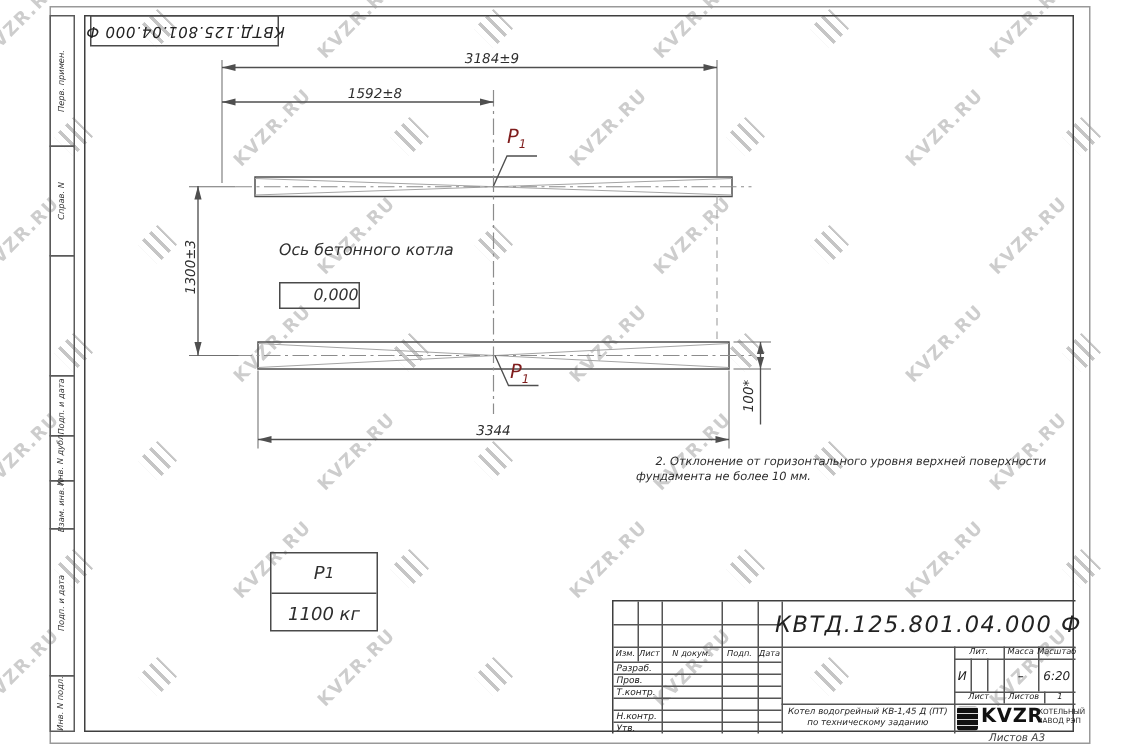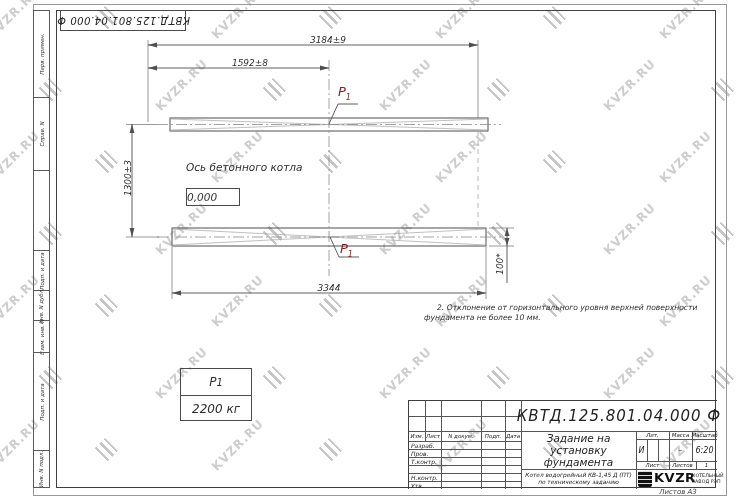--- a/index.html
+++ b/index.html
@@ -26,21 +26,21 @@
   .top-stamp span{display:inline-block;transform:rotate(180deg);font-size:10px;font-style:italic;
                   letter-spacing:.5px;color:#222;white-space:nowrap;}
   
   .lines-svg{position:absolute;left:0;top:0;z-index:2;}
   .dim{position:absolute;z-index:3;font-size:9px;font-style:italic;color:#2e2e2e;text-align:center;white-space:nowrap;}
   .dim.rot{display:flex;align-items:center;justify-content:center;transform:rotate(-90deg);}
   .ptext{position:absolute;z-index:3;font-style:italic;color:#7f1d1d;font-size:13px;white-space:nowrap;}
   .ptext sub{font-size:8px;}
   .axis-label{position:absolute;z-index:3;font-size:10.5px;font-style:italic;color:#2e2e2e;white-space:nowrap;}
   .level-box{position:absolute;left:186px;top:188px;width:54px;height:18px;border:1px solid #4a4a4a;box-sizing:border-box;
-             z-index:3;display:flex;align-items:center;justify-content:flex-start;font-size:10.5px;font-style:italic;}
+             z-index:3;display:flex;align-items:center;justify-content:flex-end;font-size:10.5px;font-style:italic;}
   .load-table{position:absolute;left:180px;top:368px;width:72px;height:53px;border:1px solid #4a4a4a;
               box-sizing:border-box;z-index:3;}
   .load-table .divider{position:absolute;left:0;top:26px;width:100%;height:1px;background:#4a4a4a;}
   .load-table .cell{position:absolute;left:0;width:100%;display:flex;align-items:center;justify-content:center;
                     font-style:italic;font-size:12px;color:#2e2e2e;}
   
   .notes{position:absolute;left:424px;top:303px;width:302px;z-index:3;font-size:7.6px;line-height:10px;
          font-style:italic;color:#2e2e2e;}
   .notes div{text-indent:13px;}
   
@@ -227,21 +227,21 @@
   <div class="level-box">
     <span>0,000</span>
   </div>
 
   <div class="load-table">
     <div class="divider"></div>
     <div class="cell" style="top:0;height:26px;">
       <span>P</span>
         <sub>1</sub>
     </div>
-    <div class="cell" style="top:27px;height:26px;">2200 кг</div>
+    <div class="cell" style="top:27px;height:26px;">1100 кг</div>
   </div>
 
   <div class="notes">
     <div>2. Отклонение от горизонтального уровня верхней поверхности фундамента не более 10 мм.</div>
   </div>
 
   <div class="tblock">
 
     <div class="vl" style="left:112px;top:0;height:88px;"></div>
     <div class="vl" style="left:227px;top:30px;height:58px;"></div>
@@ -274,25 +274,20 @@
     <div class="tb-text small-lab" style="left:32px;top:30px;width:40px;height:10px;">N докум.</div>
     <div class="tb-text small-lab" style="left:72px;top:30px;width:24px;height:10px;">Подп.</div>
     <div class="tb-text small-lab" style="left:96px;top:30px;width:16px;height:10px;">Дата</div>
 
     <div class="tb-text row-lab" style="left:0;top:40px;width:32px;height:8px;">Разраб.</div>
     <div class="tb-text row-lab" style="left:0;top:48px;width:32px;height:8px;">Пров.</div>
     <div class="tb-text row-lab" style="left:0;top:56px;width:32px;height:8px;">Т.контр.</div>
     <div class="tb-text row-lab" style="left:0;top:72px;width:32px;height:8px;">Н.контр.</div>
     <div class="tb-text row-lab" style="left:0;top:80px;width:32px;height:8px;">Утв.</div>
 
-    <div class="tb-text doc-name">
-      <span>Задание на</span>
-      <span>установку</span>
-      <span>фундамента</span>
-    </div>
     <div class="tb-text product">
       <span>Котел водогрейный КВ-1,45 Д (ПТ)</span>
       <span>по техническому заданию</span>
     </div>
 
     <div class="tb-text small-lab" style="left:227px;top:30px;width:33px;height:8px;">Лит.</div>
     <div class="tb-text small-lab" style="left:260px;top:30px;width:23px;height:8px;">Масса</div>
     <div class="tb-text small-lab" style="left:283px;top:30px;width:25px;height:8px;">Масштаб</div>
     <div class="tb-text" style="left:227px;top:38px;width:11px;height:22px;font-size:8px;">И</div>
     <div class="tb-text" style="left:260px;top:38px;width:23px;height:22px;font-size:8px;">–</div>

